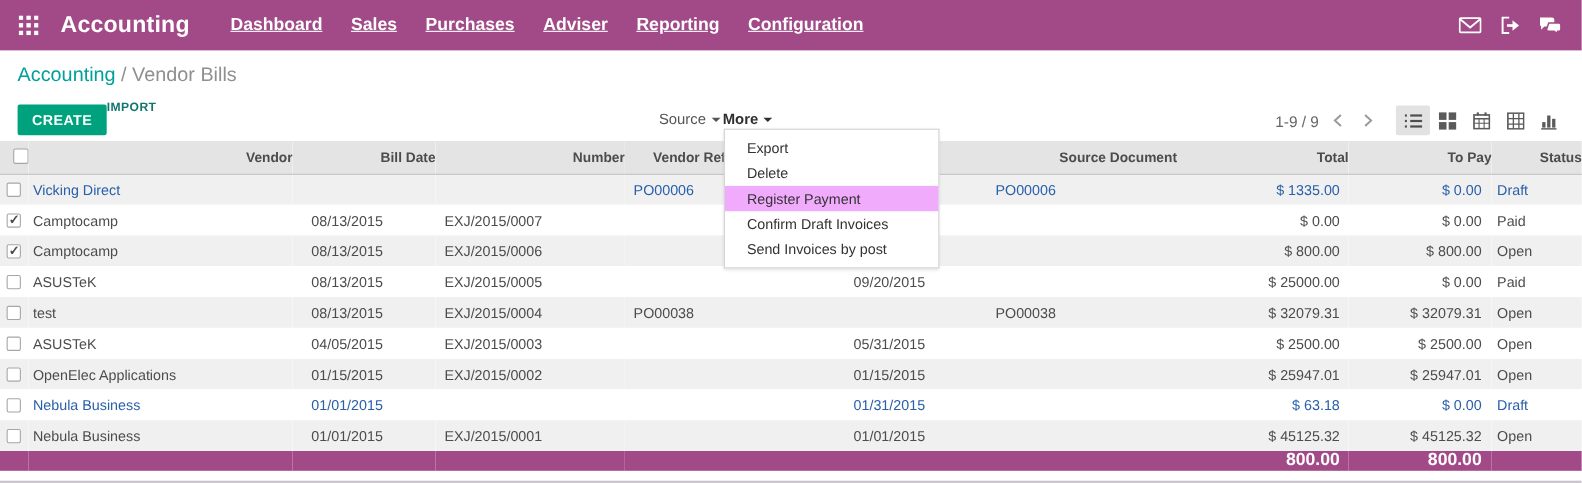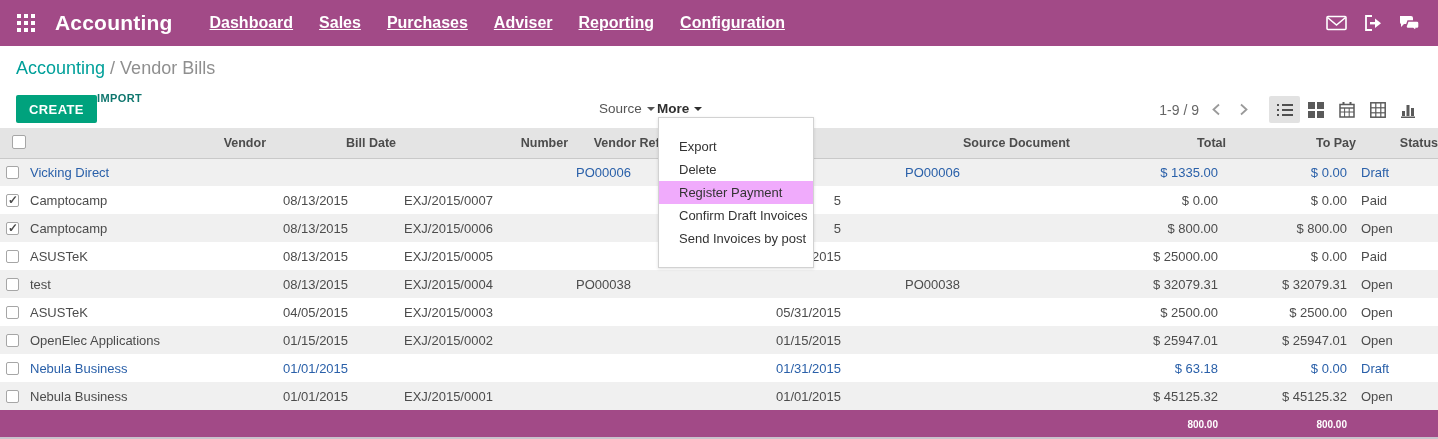--- a/index.html
+++ b/index.html
@@ -84,40 +84,40 @@
   .c-ref { padding-left: 8px; }
   td.c-due { text-align: right; padding-right: 9px; }
   .c-src { padding-left: 55px; }
   th.c-total { padding-left: 4px; }
   td.c-total { text-align: right; padding-right: 8px; }
   th.c-topay { padding-left: 8px; }
   td.c-topay { text-align: right; padding-right: 9px; }
   .c-status { padding-left: 5px; }
 
   tfoot td {
-    background: #a24a87; color: #fff; font-weight: bold; height: 29px; font-size: 10px;
+    background: #a24a87; color: #fff; font-weight: bold; height: 15px; font-size: 16px;
   }
 
   
   .cb {
     display: inline-block; width: 13px; height: 13px; background: #fff;
     border: 1px solid #a6a6a6; border-radius: 2px; position: relative; vertical-align: -2px;
     cursor: pointer;
   }
   .cb-head { width: 14px; height: 14px; }
   .cb.checked::after {
     content: "\2713"; position: absolute; left: 1px; top: -2px;
     font-size: 12px; font-weight: bold; color: #4a4a4a;
   }
 
   
   .dropdown {
-    position: absolute; left: 658px; top: 117px; width: 156px; z-index: 20;
+    position: absolute; left: 658px; top: 117px; width: 196px; z-index: 20;
     background: #fff; border: 1px solid #d2d2d2; box-shadow: 0 1px 3px rgba(0,0,0,.12);
-    padding: 17px 0;
+    padding: 5px 0;
   }
   .dd-item { font-size: 13px; color: #333; padding: 4px 20px; white-space: nowrap; cursor: pointer; }
   .dd-item.hover { background: #f0abfc; }
 
   .bottom-edge { position: absolute; left: 0; bottom: 0; width: 1438px; height: 2px; background: #c9c2cc; z-index: 30; }
 </style>
 </head>
 <body>
 
 <div class="page">

